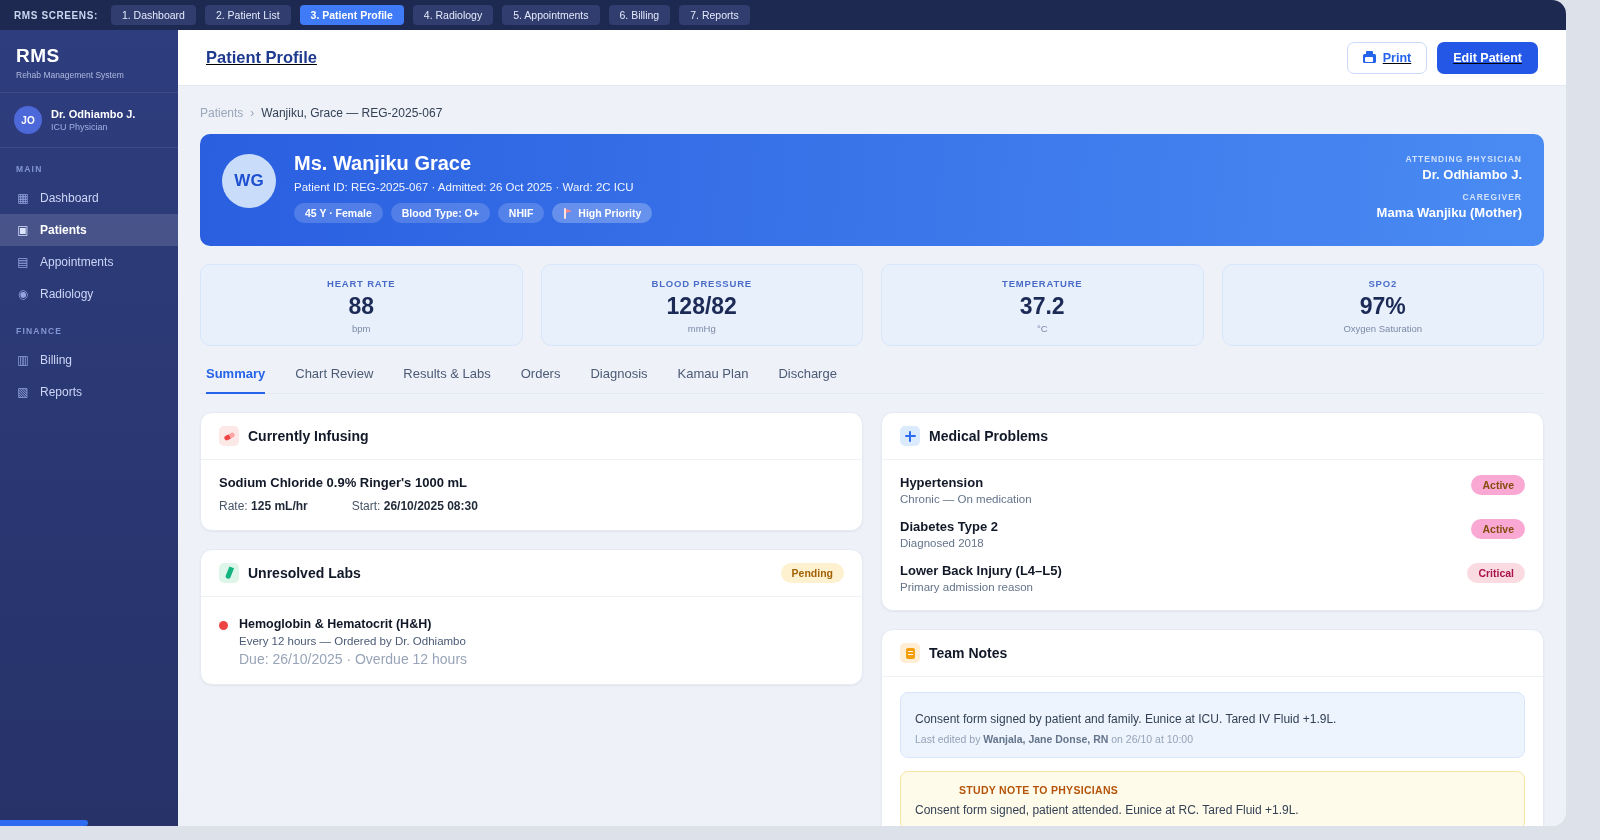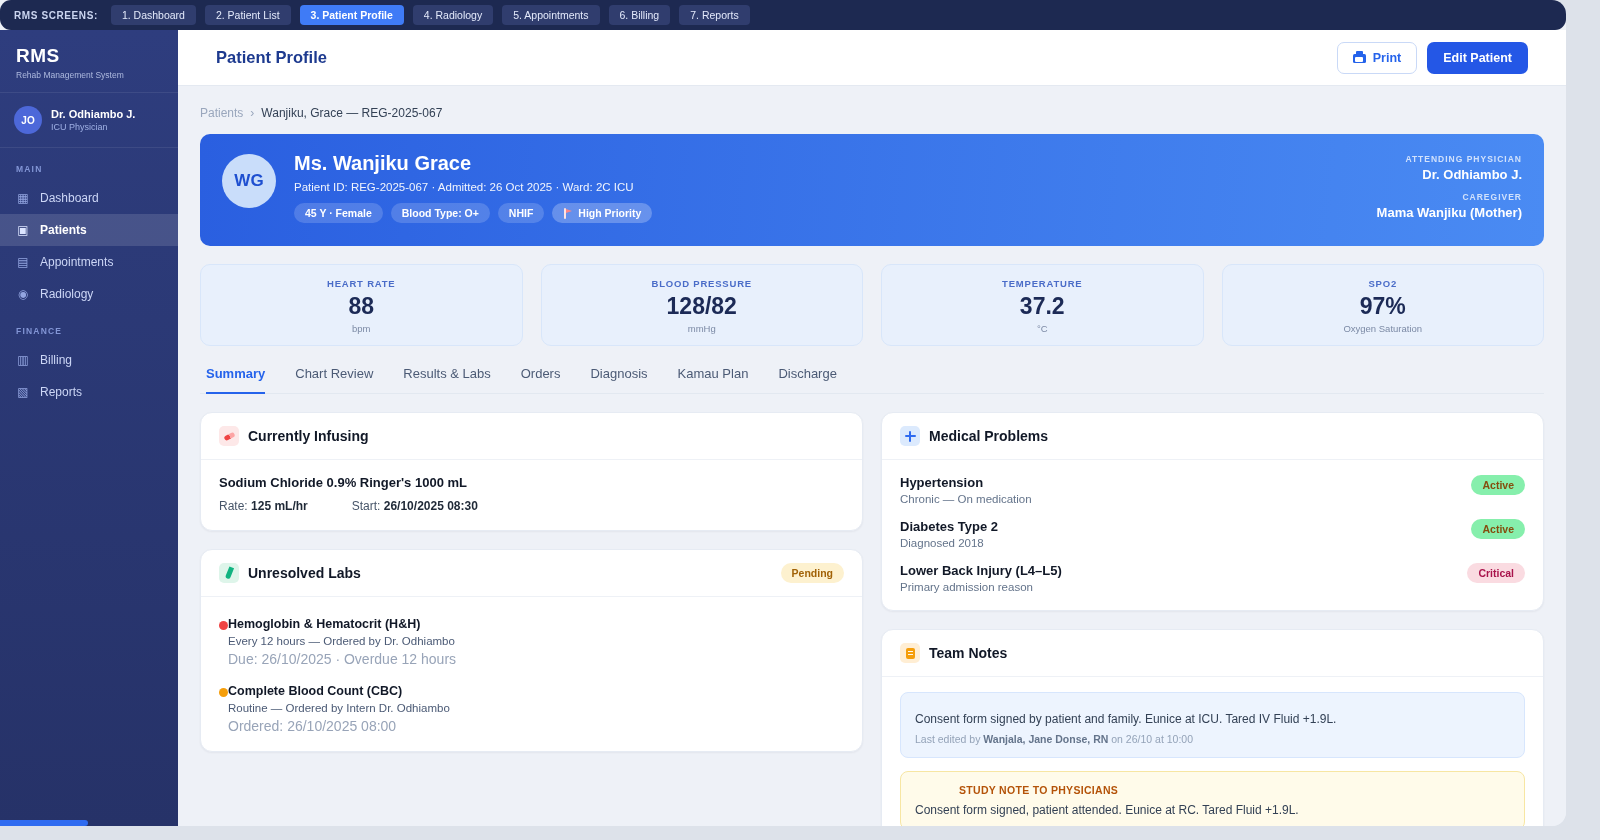--- a/index.html
+++ b/index.html
@@ -2,21 +2,21 @@
 <html><head>
 <meta charset="utf-8">
 <style>
   * { margin:0; padding:0; box-sizing:border-box; }
   html,body { width:1600px; height:840px; overflow:hidden; }
   body { font-family:"Liberation Sans","DejaVu Sans",sans-serif; background:#dde2ea; }
 
   .app { position:relative; width:1566px; height:826px; background:#eef1f7; border-radius:0 14px 14px 0; overflow:hidden; }
 
   
-  .screens-bar { position:absolute; top:0; left:0; right:0; height:30px; background:#1d2951; display:flex; align-items:center; padding:0 14px; gap:9px; z-index:6;border-radius:11px; }
+  .screens-bar { position:absolute; top:0; left:0; right:0; height:30px; background:#1d2951; display:flex; align-items:center; padding:0 14px; gap:9px; z-index:6; }
   .screens-label { font-size:10px; font-weight:bold; color:#cbd5f0; letter-spacing:.6px; margin-right:4px; }
   .screen-tab { font-size:10.5px; color:#e3e9fb; background:#303d6e; border-radius:4px; padding:4px 11px; cursor:pointer; white-space:nowrap; }
   .screen-tab.active { background:#3f7bf6; color:#fff; font-weight:bold; }
 
   
   .sidebar { position:absolute; top:30px; bottom:0; left:0; width:178px; background:linear-gradient(180deg,#2e3d7e 0%,#263268 100%); color:#e2e8fa; }
   .side-logo { padding:15px 16px 12px; border-bottom:1px solid rgba(255,255,255,.08); }
   .side-logo h1 { font-size:19px; color:#fff; letter-spacing:.5px; }
   .side-logo p { font-size:8.5px; color:#aebadf; margin-top:3px; }
   .side-user { display:flex; gap:9px; align-items:center; padding:13px 14px; border-bottom:1px solid rgba(255,255,255,.08); }
@@ -25,21 +25,21 @@
   .side-user-role { font-size:9px; color:#9fb0e4; margin-top:2px; }
   .side-section-title { font-size:8.5px; font-weight:bold; letter-spacing:1.2px; color:#8396d6; padding:16px 16px 8px; }
   .side-item { display:flex; align-items:center; gap:10px; padding:9px 16px; font-size:12px; color:#ccd6f6; cursor:pointer; }
   .side-item .glyph { font-size:12px; color:#93a5e0; width:14px; text-align:center; }
   .side-item.active { background:rgba(255,255,255,.13); color:#fff; font-weight:bold; }
   .side-item.active .glyph { color:#dbe4ff; }
   .scroll-indicator { position:absolute; bottom:0; left:0; width:88px; height:6px; background:#2f6bf0; border-radius:0 3px 3px 0; z-index:8; }
 
   
   .main { position:absolute; top:30px; left:178px; right:0; bottom:0; background:#eef1f7; overflow:hidden; }
-  .page-header { height:56px; background:#fff; border-bottom:1px solid #e4e9f1; display:flex; align-items:center; padding:0 38px; }
+  .page-header { height:56px; background:#fff; border-bottom:1px solid #e4e9f1; display:flex; align-items:center; padding:0 28px;text-decoration:underline; }
   .page-title { font-size:16.5px; font-weight:bold; color:#1d3a8f; }
   .header-actions { margin-left:auto; display:flex; gap:10px; }
   .btn-print { display:flex; align-items:center; gap:7px; background:#fff; color:#2563eb; border:1px solid #c9d9f7; border-radius:7px; font-size:12.5px; font-weight:bold; padding:8px 15px; cursor:pointer; font-family:inherit; }
   .btn-edit { background:#2457e6; color:#fff; border:none; border-radius:7px; font-size:12.5px; font-weight:bold; padding:8px 16px; cursor:pointer; font-family:inherit; }
 
   .content { padding:14px 22px 0; }
   .breadcrumb { font-size:12px; color:#9aa7bd; display:flex; gap:7px; margin:6px 0 14px; }
   .breadcrumb .root { cursor:pointer; }
   .breadcrumb .current { color:#334155; }
 
@@ -96,26 +96,26 @@
 
   
   .drug-name { font-size:13px; font-weight:bold; color:#111827; }
   .drug-row { display:flex; gap:44px; font-size:12px; color:#475569; margin-top:9px; }
   .drug-row b { color:#1f2937; }
   .drug-doc { font-size:11px; color:#94a3b8; margin-top:10px; }
 
   
   .badge { font-size:10.5px; font-weight:bold; border-radius:999px; padding:4px 11px; flex:none; }
   .badge.pending { background:#fdf1cf; color:#a16207; margin-left:auto; }
-  .badge.active { background:#86efac; color:#854d0e; }
+  .badge.active { background:#f9a8d4; color:#854d0e; }
   .badge.critical { background:#fadbe1; color:#a8134b; }
 
   
   .labs-body { padding-top:20px; }
-  .lab-item { display:flex; }
+  .lab-item { display:flex; gap:11px; }
   .lab-item + .lab-item { margin-top:17px; }
   .lab-dot { width:9px; height:9px; border-radius:50%; margin-top:4px; flex:none; }
   .lab-name { font-size:12.5px; font-weight:bold; color:#111827; }
   .lab-detail { font-size:11.5px; color:#4b5a75; margin-top:4px; }
   .lab-sub { font-size:14px; color:#98a4b8; margin-top:4px; }
 
   
   .problem { display:flex; align-items:flex-start; }
   .problem + .problem { margin-top:14px; }
   .problem-name { font-size:13px; font-weight:bold; color:#111827; }
@@ -295,28 +295,20 @@
             </div>
             <div class="card-body labs-body">
               <div class="lab-item">
                 <span class="lab-dot" style="background:#ef4444"></span>
                 <span>
                   <div class="lab-name">Hemoglobin &amp; Hematocrit (H&amp;H)</div>
                   <div class="lab-detail">Every 12 hours — Ordered by Dr. Odhiambo</div>
                   <div class="lab-sub">Due: 26/10/2025 · Overdue 12 hours</div>
                 </span>
               </div>
-              <div class="lab-item">
-                <span class="lab-dot" style="background:#f59e0b"></span>
-                <span>
-                  <div class="lab-name">Complete Blood Count (CBC)</div>
-                  <div class="lab-detail">Routine — Ordered by Intern Dr. Odhiambo</div>
-                  <div class="lab-sub">Ordered: 26/10/2025 08:00</div>
-                </span>
-              </div>
             </div>
           </div>
         </div>
 
         <div class="col">
 
           <div class="card">
             <div class="card-head">
               <span class="icon-box icon-problems">
                   <span class="cross"></span>

